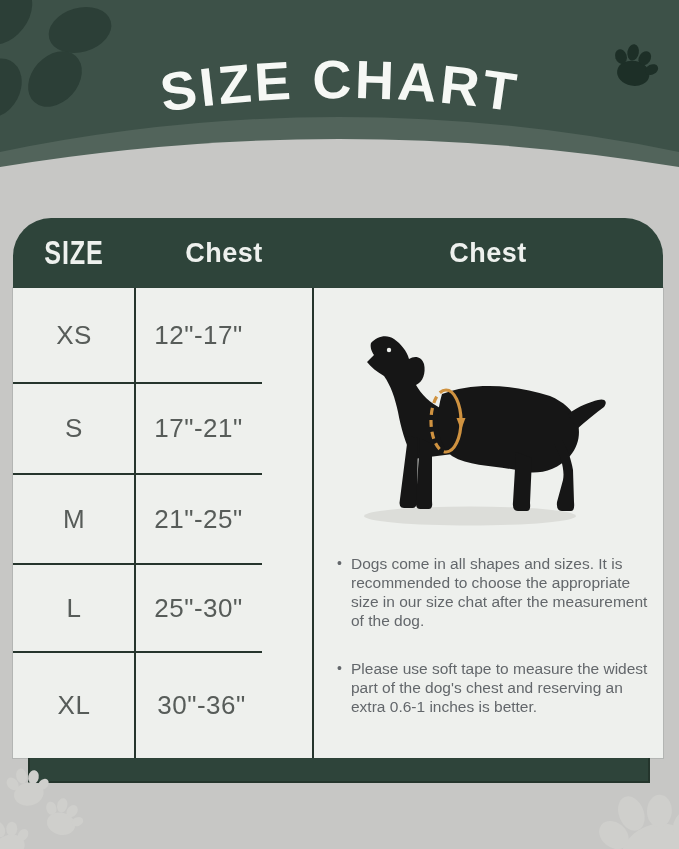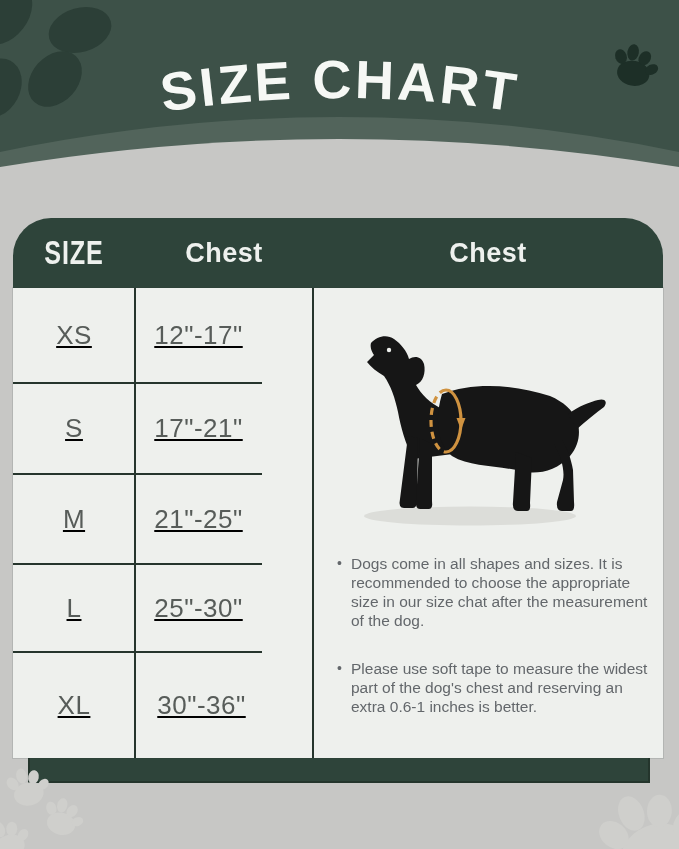--- a/index.html
+++ b/index.html
@@ -17,21 +17,21 @@
   .th{display:flex;align-items:center;justify-content:center;font-weight:700;
       font-size:27px;letter-spacing:.5px;}
   .th.c1{width:122px;font-size:30px;transform:scaleX(.84) scaleY(1.08);letter-spacing:1px;}
   .th.c2{width:178px;}
   .th.c3{flex:1;}
 
   .tbody{position:relative;height:470px;background:#eef0ed;box-shadow:0 0 0 1px rgba(40,60,50,.12);}
   .vline{position:absolute;top:0;bottom:0;width:2px;background:#26352d;}
   .vline.v1{left:121px;} .vline.v2{left:299px;}
   .rows{position:absolute;left:0;top:0;width:249px;display:grid;
-        grid-template-rows:96px 91px 90px 88px 105px;text-decoration:underline;}
+        grid-template-rows:96px 91px 90px 88px 105px;}
   .row{display:flex;border-bottom:2px solid #26352d;}
   .row:last-child{border-bottom:none;gap:6px;}
   .cell{display:flex;align-items:center;justify-content:center;
         color:#575c59;font-size:26px;letter-spacing:.5px;}
   .cell.size{width:122px;}
   .cell.chest{flex:1;}
 
   .note-area{position:absolute;left:301px;top:0;right:0;bottom:0;}
   .dog-figure{position:absolute;left:44px;top:46px;}
   .notes{position:absolute;left:23px;top:266px;right:14px;

